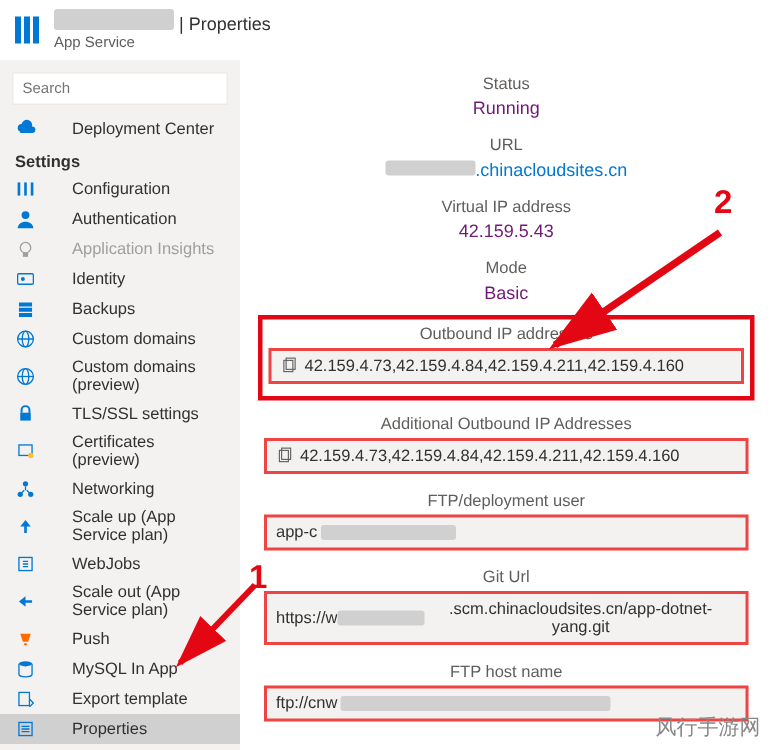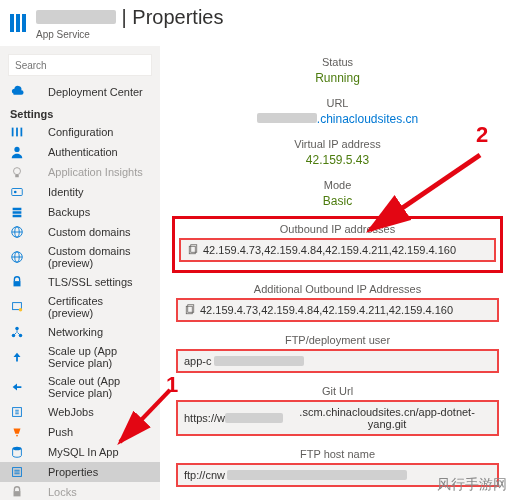--- a/index.html
+++ b/index.html
@@ -3,36 +3,36 @@
 <meta charset="utf-8">
 <style>
 * { margin: 0; padding: 0; box-sizing: border-box; font-family: "Segoe UI", Arial, sans-serif; }
 body { background: #fff; width: 515px; height: 500px; overflow: hidden; position: relative; font-size: 12px; color: #323130; }
 .header { display: flex; align-items: center; padding: 6px 10px; background: #fff; }
 .header .app-icon { width: 18px; height: 18px; display: flex; flex-direction: column; gap: 2px; margin-right: 8px; }
 .header .app-icon span { width: 4px; height: 18px; background: #0078d4; display: inline-block; }
 .header .app-icon-row { display: flex; gap: 2px; }
 .header .title-area { display: flex; flex-direction: column; }
 .redacted { background: #d0d0d0; color: transparent; border-radius: 2px; }
-.header .title { font-size: 20px; font-weight: 400; color: #323130; }
+.header .title { font-size: 12px; font-weight: 400; color: #323130; }
 .header .subtitle { font-size: 10px; color: #605e5c; }
 .main { display: flex; height: calc(500px - 38px); }
 .sidebar { width: 160px; background: #f3f2f1; overflow-y: auto; padding: 4px 0; }
 .search-box { margin: 4px 8px 6px; background: #fff; border: 1px solid #edebe9; display: flex; align-items: center; padding: 2px 6px; height: 22px; }
 .search-box input { border: none; outline: none; font-size: 10px; flex: 1; }
 .search-icon { width: 12px; height: 12px; margin-left: 4px; }
 .nav-item { display: flex; align-items: center; padding: 3px 10px; cursor: pointer; font-size: 11px; color: #323130; gap: 24px; min-height: 20px; }
 .nav-item.active { background: #d0d0d0; }
 .nav-item.dim { color: #a19f9d; }
 .nav-item .icon { width: 14px; height: 14px; flex-shrink: 0; }
 .section-label { padding: 6px 10px 2px; font-size: 11px; font-weight: 600; color: #323130; }
 .content { flex: 1; padding: 10px 16px; overflow-y: auto; background: #fff; }
 .field { margin-bottom: 12px; text-align: center; }
 .field-label { font-size: 11px; color: #605e5c; margin-bottom: 3px; display: block; }
-.field-value { font-size: 12px; color: #4d7c0f; }
+.field-value { font-size: 12px; color: #701a75; }
 .field-value.link { color: #0078d4; }
 .readonly-box { background: #f3f2f1; border: 2px solid #ef4444; padding: 4px 6px; font-size: 11px; color: #323130; display: flex; align-items: center; width: 100%; }
 .copy-icon { width: 12px; height: 12px; margin-right: 4px; flex-shrink: 0; }
 .highlight-box { border: 3px solid #e30613; padding: 4px; margin: -4px; }
 .arrow-annotation { position: absolute; pointer-events: none; }
 .num-badge { position: absolute; color: #e30613; font-size: 22px; font-weight: bold; }
 .watermark { position: absolute; right: 8px; bottom: 6px; font-size: 14px; color: #888; font-family: "SimSun", serif; }
 svg { display: block; }
 </style>
 </head>
@@ -148,44 +148,51 @@
       <span>Networking</span>
     </div>
     <div class="nav-item">
       <svg class="icon" viewBox="0 0 16 16">
           <path d="M8 3l4 5H9v5H7V8H4z" fill="#0078d4"></path>
         </svg>
       <span>Scale up (App Service plan)</span>
     </div>
     <div class="nav-item">
       <svg class="icon" viewBox="0 0 16 16">
-          <path d="M3 8l5-4v3h5v2H8v3z" fill="#0078d4"></path>
-        </svg>
-      <span>Scale out (App Service plan)</span>
-    </div>
-    <div class="nav-item">
-      <svg class="icon" viewBox="0 0 16 16">
           <rect x="3" y="3" width="10" height="10" fill="none" stroke="#0078d4"></rect>
           <path d="M6 6h4M6 8h4M6 10h4" stroke="#0078d4"></path>
         </svg>
       <span>WebJobs</span>
     </div>
     <div class="nav-item">
       <svg class="icon" viewBox="0 0 16 16">
+          <path d="M3 8l5-4v3h5v2H8v3z" fill="#0078d4"></path>
+        </svg>
+      <span>Scale out (App Service plan)</span>
+    </div>
+    <div class="nav-item">
+      <svg class="icon" viewBox="0 0 16 16">
           <path d="M4 4h8l-2 6H6z" fill="#ff6a00"></path>
           <circle cx="8" cy="12" r="1" fill="#ff6a00"></circle>
         </svg>
       <span>Push</span>
     </div>
     <div class="nav-item">
       <svg class="icon" viewBox="0 0 16 16">
           <ellipse cx="8" cy="4" rx="5" ry="2" fill="#0078d4"></ellipse>
           <path d="M3 4v8c0 1 2 2 5 2s5-1 5-2V4" fill="none" stroke="#0078d4"></path>
         </svg>
       <span>MySQL In App</span>
+    </div>
+    <div class="nav-item">
+      <svg class="icon" viewBox="0 0 16 16">
+          <rect x="3" y="3" width="8" height="10" fill="none" stroke="#0078d4"></rect>
+          <path d="M11 8l3 3-3 3" fill="none" stroke="#0078d4"></path>
+        </svg>
+      <span>Export template</span>
     </div>
     <div class="nav-item active">
       <svg class="icon" viewBox="0 0 16 16">
           <rect x="3" y="3" width="10" height="10" fill="none" stroke="#0078d4"></rect>
           <line x1="5" y1="6" x2="11" y2="6" stroke="#0078d4"></line>
           <line x1="5" y1="8" x2="11" y2="8" stroke="#0078d4"></line>
           <line x1="5" y1="10" x2="11" y2="10" stroke="#0078d4"></line>
         </svg>
       <span>Properties</span>
     </div>

